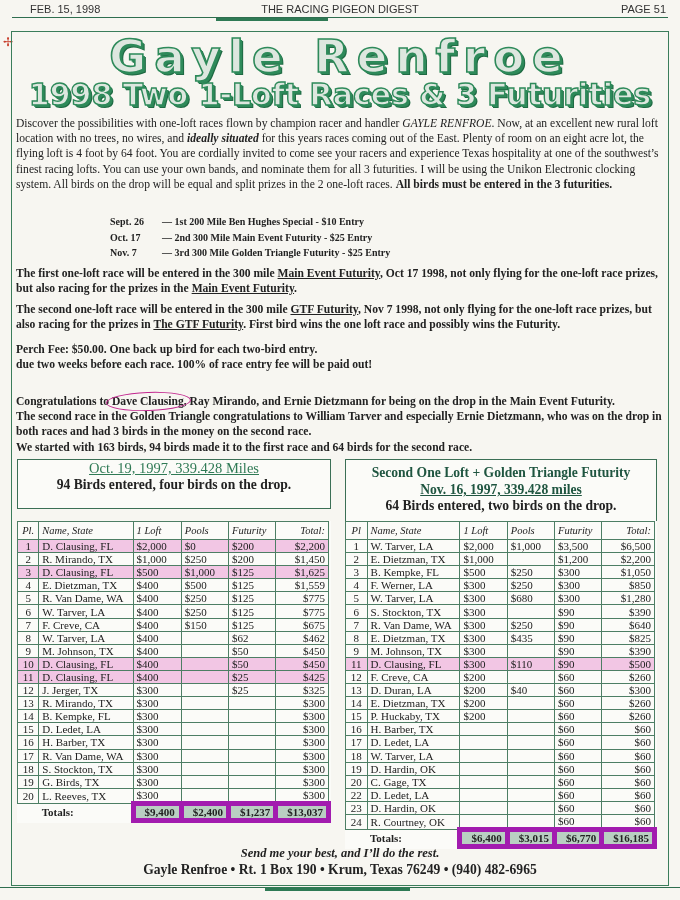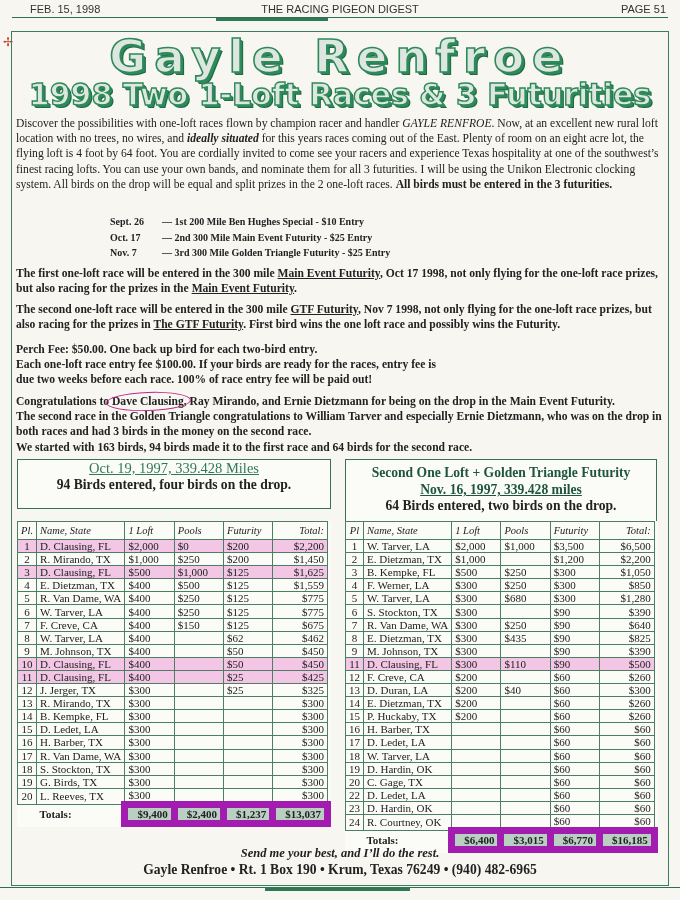--- a/index.html
+++ b/index.html
@@ -50,21 +50,21 @@
   .tbox .h3 { text-align: center; color: #222; font-size: 13.6px; font-weight: bold; line-height: 16px; }
   .tbox.left .h3 { font-weight: bold; }
 
   table.results { position: absolute; border-collapse: collapse; font-size: 11px; background: #fbfbf8; }
   table.results td, table.results th { border: 1px solid #4d7e64; padding: 0 3px; height: 13.1px; line-height: 12px; white-space: nowrap; }
   table.results th { font-weight: normal; font-style: italic; font-size: 10.5px; text-align: left; height: 18px; }
   table.results th.r, table.results td.r { text-align: right; }
   table.results td.pl, table.results th.pl { text-align: center; }
   table.results tr.hl td { background: #f2c6e4; }
   table.results tr.totals td { border: none; font-weight: bold; background: transparent; }
-  table.results tr.totals td.sum { background: #b9cfc2; border: 7px solid #a21caf; padding-left: 9px; }
+  table.results tr.totals td.sum { background: #b9cfc2; border: 5px solid #a21caf; padding-left: 9px; }
   table.results.lt { left: 17px; top: 521px; width: 314px; }
   table.results.rt { left: 345px; top: 521px; width: 312px; }
 
   .tagline { position: absolute; left: 0; right: 0; top: 846px; text-align: center; font-style: italic; font-weight: bold; font-size: 12.5px; }
   .contact { position: absolute; left: 0; right: 0; top: 862px; text-align: center; font-weight: bold; font-size: 13.6px; }
   .footer-line { position: absolute; left: 0; right: 0; top: 887px; height: 1px; background: #2f6e4f; }
   .footer-bar { position: absolute; left: 265px; width: 145px; top: 887px; height: 4px; background: #2f7a55; }
   .pen-mark { position: absolute; left: 3px; top: 35px; color: #c8402e; font-size: 12px; }
 </style>
 </head>
@@ -97,21 +97,20 @@
 <div class="body-text p2">
   <span>The first one-loft race will be entered in the 300 mile </span><u>Main Event Futurity</u><span>, Oct 17 1998, not only flying for the one-loft race prizes, but also racing for the prizes in the </span><u>Main Event Futurity</u><span>.</span>
 </div>
 
 <div class="body-text p3">
   <span>The second one-loft race will be entered in the 300 mile </span><u>GTF Futurity</u><span>, Nov 7 1998, not only flying for the one-loft race prizes, but also racing for the prizes in </span><u>The GTF Futurity</u><span>. First bird wins the one loft race and possibly wins the Futurity.</span>
 </div>
 
 <div class="body-text p4">
   <div>Perch Fee: $50.00. One back up bird for each two-bird entry.</div>
-  <div>Each one-loft race entry fee $100.00. If your birds are ready for the races, entry fee is</div>
   <div>due two weeks before each race. 100% of race entry fee will be paid out!</div>
 </div>
 
 <div class="body-text p5">
   <div><span>Congratulations to </span><span class="circled">Dave Clausing,</span><span> Ray Mirando, and Ernie Dietzmann for being on the drop in the Main Event Futurity.</span></div>
   <div>The second race in the Golden Triangle congratulations to William Tarver and especially Ernie Dietzmann, who was on the drop in both races and had 3 birds in the money on the second race.</div>
   <div>We started with 163 birds, 94 birds made it to the first race and 64 birds for the second race.</div>
 </div>
 
 <div class="tbox left">

